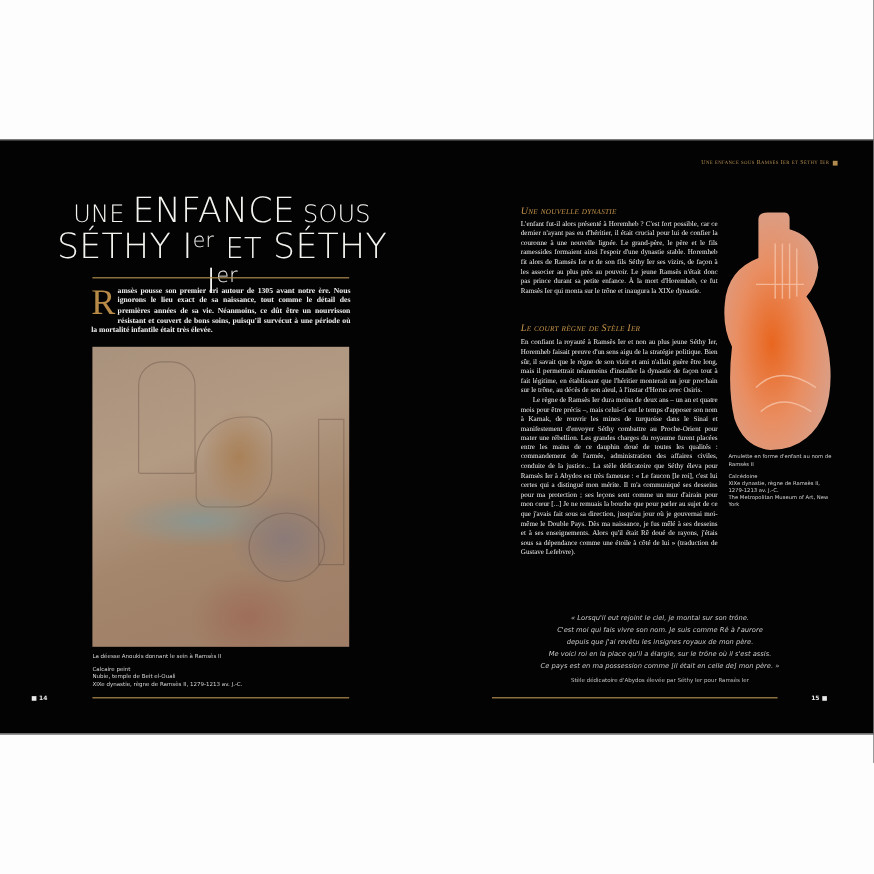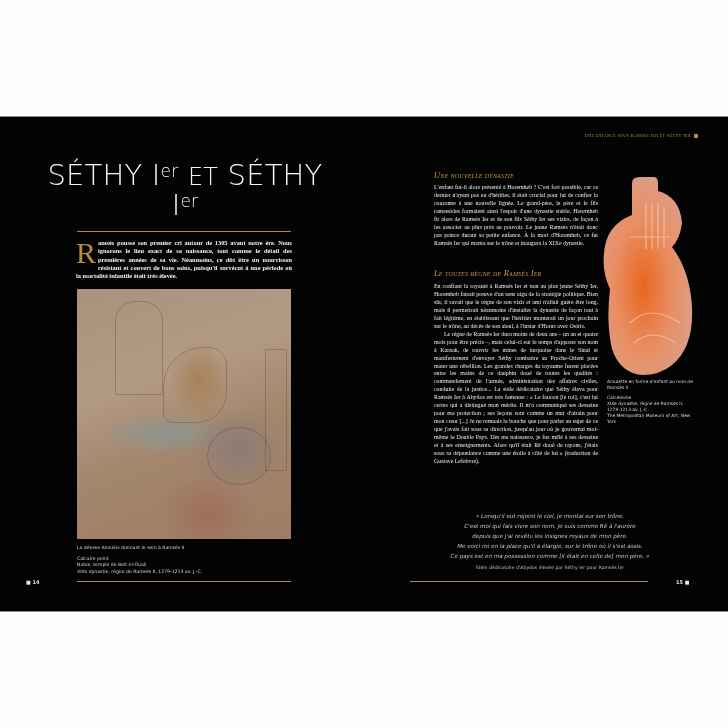--- a/index.html
+++ b/index.html
@@ -44,20 +44,25 @@
   .quote{position:absolute;left:36px;top:394px;width:300px;text-align:center;color:#c9c9c9;font-family:"DejaVu Sans",sans-serif;font-style:italic;font-size:5.6px;line-height:10px;}
   .quote-src{position:absolute;left:36px;top:448px;width:300px;text-align:center;color:#c0c0c0;font-family:"DejaVu Sans",sans-serif;font-size:4.6px;}
 </style>
 </head>
 <body>
 
 <div class="spread">
 
   <div class="page page-left">
     <h1 class="title" style="margin:0;">
+      <span class="l1">
+        <span>UNE</span>
+        <span class="big">ENFANCE</span>
+        <span>SOUS</span>
+      </span>
       <span class="l2">
         <span>SÉTHY I</span><sup>er</sup>
         <span class="small">ET</span>
         <span>SÉTHY I</span><sup>er</sup>
       </span>
     </h1>
     <div class="gold-rule" style="left:77px;top:114px;width:214px;"></div>
 
     <div class="intro">
       <span class="dropcap">R</span><span>amsès pousse son premier cri autour de 1305 avant notre ère. Nous ignorons le lieu exact de sa naissance, tout comme le détail des premières années de sa vie. Néanmoins, ce dût être un nourrisson résistant et couvert de bons soins, puisqu'il survécut à une période où la mortalité infantile était très élevée.</span>
@@ -85,21 +90,21 @@
   <div class="page page-right">
     <div class="running-head">
       <span>Une enfance sous Ramsès Ier et Séthy Ier</span><span class="sq"></span>
     </div>
 
     <div class="section-h" style="top:54px;">Une nouvelle dynastie</div>
     <div class="body-text" style="top:67px;">
       <p>L'enfant fut-il alors présenté à Horemheb ? C'est fort possible, car ce dernier n'ayant pas eu d'héritier, il était crucial pour lui de confier la couronne à une nouvelle lignée. Le grand-père, le père et le fils ramessides formaient ainsi l'espoir d'une dynastie stable. Horemheb fit alors de Ramsès Ier et de son fils Séthy Ier ses vizirs, de façon à les associer au plus près au pouvoir. Le jeune Ramsès n'était donc pas prince durant sa petite enfance. À la mort d'Horemheb, ce fut Ramsès Ier qui monta sur le trône et inaugura la XIXe dynastie.</p>
     </div>
 
-    <div class="section-h" style="top:152px;">Le toutes règne de Ramsès Ier</div>
+    <div class="section-h" style="top:152px;">Le court règne de Stèle Ier</div>
     <div class="body-text" style="top:166px;">
       <p>En confiant la royauté à Ramsès Ier et non au plus jeune Séthy Ier, Horemheb faisait preuve d'un sens aigu de la stratégie politique. Bien sûr, il savait que le règne de son vizir et ami n'allait guère être long, mais il permettrait néanmoins d'installer la dynastie de façon tout à fait légitime, en établissant que l'héritier monterait un jour prochain sur le trône, au décès de son aïeul, à l'instar d'Horus avec Osiris.</p>
       <p class="indent">Le règne de Ramsès Ier dura moins de deux ans – un an et quatre mois pour être précis –, mais celui-ci eut le temps d'apposer son nom à Karnak, de rouvrir les mines de turquoise dans le Sinaï et manifestement d'envoyer Séthy combattre au Proche-Orient pour mater une rébellion. Les grandes charges du royaume furent placées entre les mains de ce dauphin doué de toutes les qualités : commandement de l'armée, administration des affaires civiles, conduite de la justice... La stèle dédicatoire que Séthy éleva pour Ramsès Ier à Abydos est très fameuse : « Le faucon [le roi], c'est lui certes qui a distingué mon mérite. Il m'a communiqué ses desseins pour ma protection ; ses leçons sont comme un mur d'airain pour mon cœur [...] Je ne remuais la bouche que pour parler au sujet de ce que j'avais fait sous sa direction, jusqu'au jour où je gouvernai moi-même le Double Pays. Dès ma naissance, je fus mêlé à ses desseins et à ses enseignements. Alors qu'il était Rê doué de rayons, j'étais sous sa dépendance comme une étoile à côté de lui » (traduction de Gustave Lefebvre).</p>
     </div>
 
     <svg class="amulet" viewBox="0 0 96 206">
       <defs>
         <radialGradient id="amg" cx="45%" cy="55%" r="60%">
           <stop offset="0%" stop-color="#e8661f"></stop>
           <stop offset="55%" stop-color="#e98e62"></stop>

